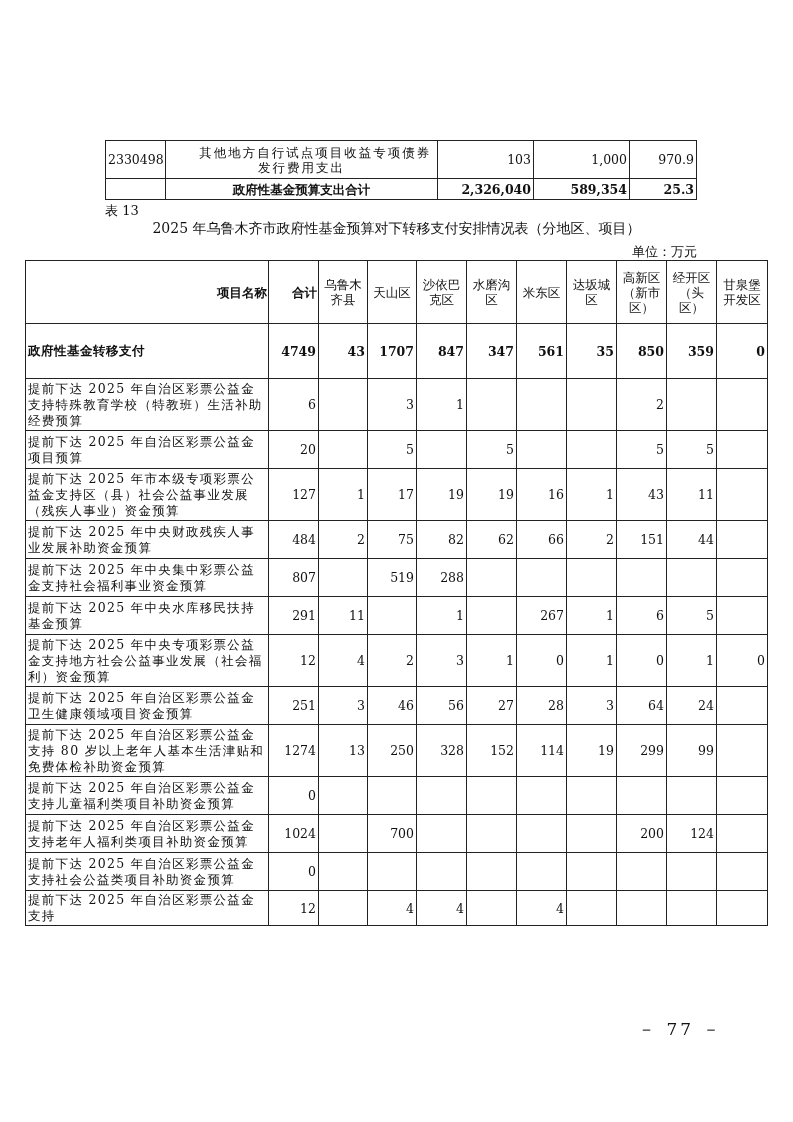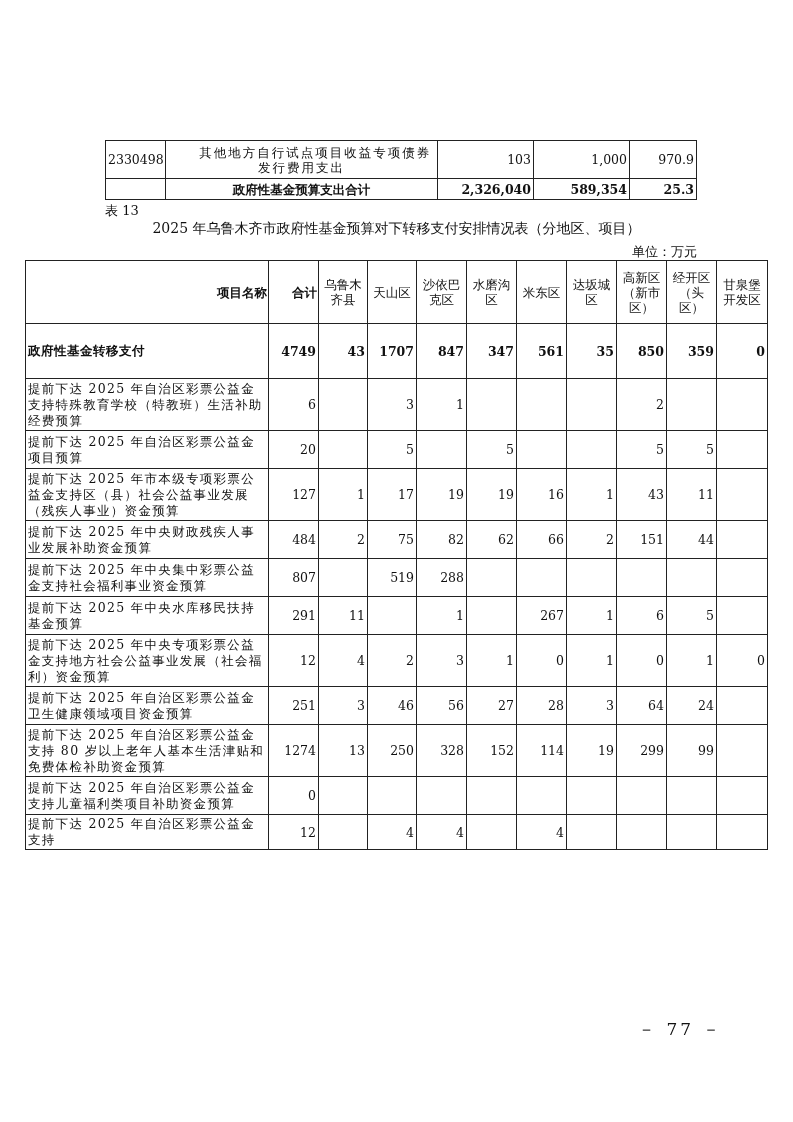--- a/index.html
+++ b/index.html
@@ -224,20 +224,46 @@
         <td class="num"></td>
         <td class="num"></td>
         <td class="num"></td>
         <td class="num"></td>
         <td class="num"></td>
         <td class="num"></td>
         <td class="num"></td>
         <td class="num"></td>
         <td class="num"></td>
       </tr>
+      <tr style="height: 38px;">
+        <td class="name">提前下达 2025 年自治区彩票公益金支持老年人福利类项目补助资金预算</td>
+        <td class="num">1024</td>
+        <td class="num"></td>
+        <td class="num">700</td>
+        <td class="num"></td>
+        <td class="num"></td>
+        <td class="num"></td>
+        <td class="num"></td>
+        <td class="num">200</td>
+        <td class="num">124</td>
+        <td class="num"></td>
+      </tr>
+      <tr style="height: 38px;">
+        <td class="name">提前下达 2025 年自治区彩票公益金支持社会公益类项目补助资金预算</td>
+        <td class="num">0</td>
+        <td class="num"></td>
+        <td class="num"></td>
+        <td class="num"></td>
+        <td class="num"></td>
+        <td class="num"></td>
+        <td class="num"></td>
+        <td class="num"></td>
+        <td class="num"></td>
+        <td class="num"></td>
+      </tr>
       <tr style="height: 22px;">
         <td class="name">提前下达 2025 年自治区彩票公益金支持</td>
         <td class="num">12</td>
         <td class="num"></td>
         <td class="num">4</td>
         <td class="num">4</td>
         <td class="num"></td>
         <td class="num">4</td>
         <td class="num"></td>
         <td class="num"></td>

